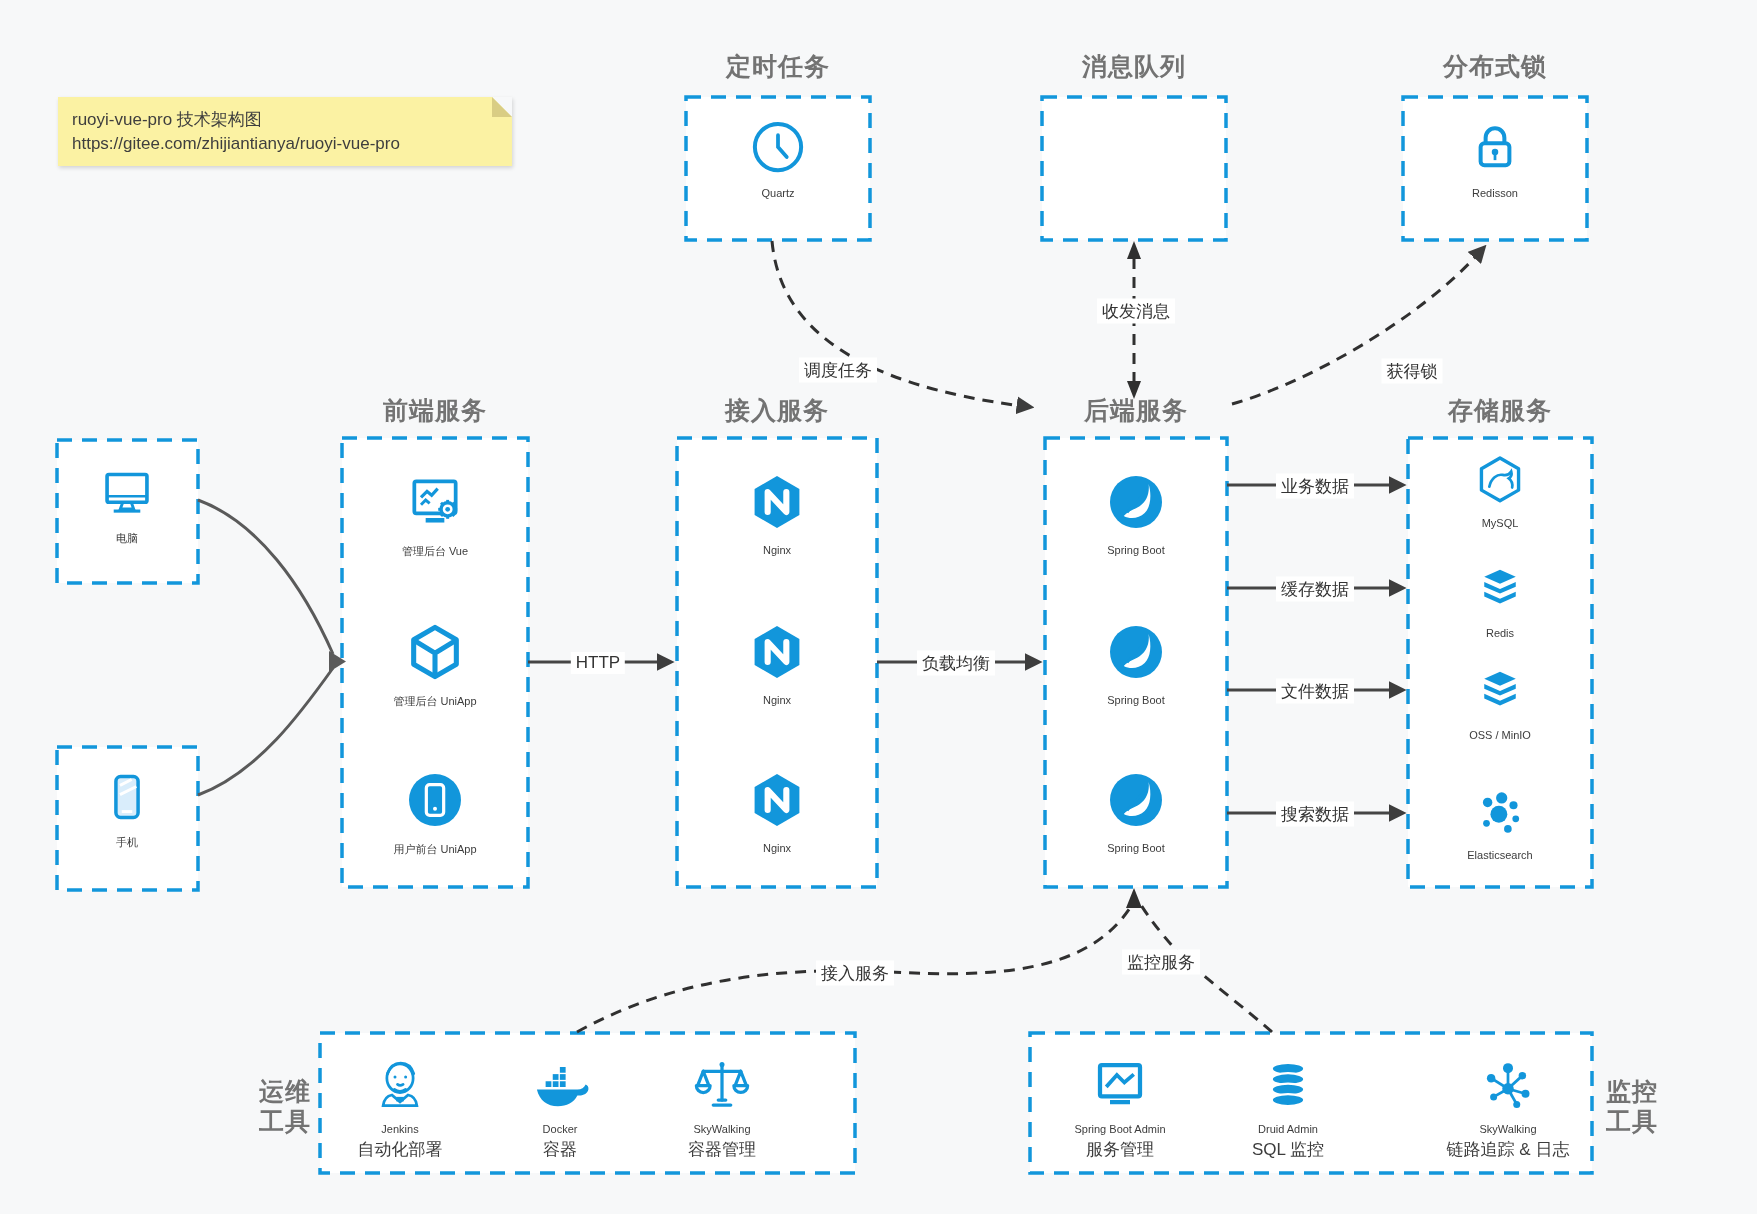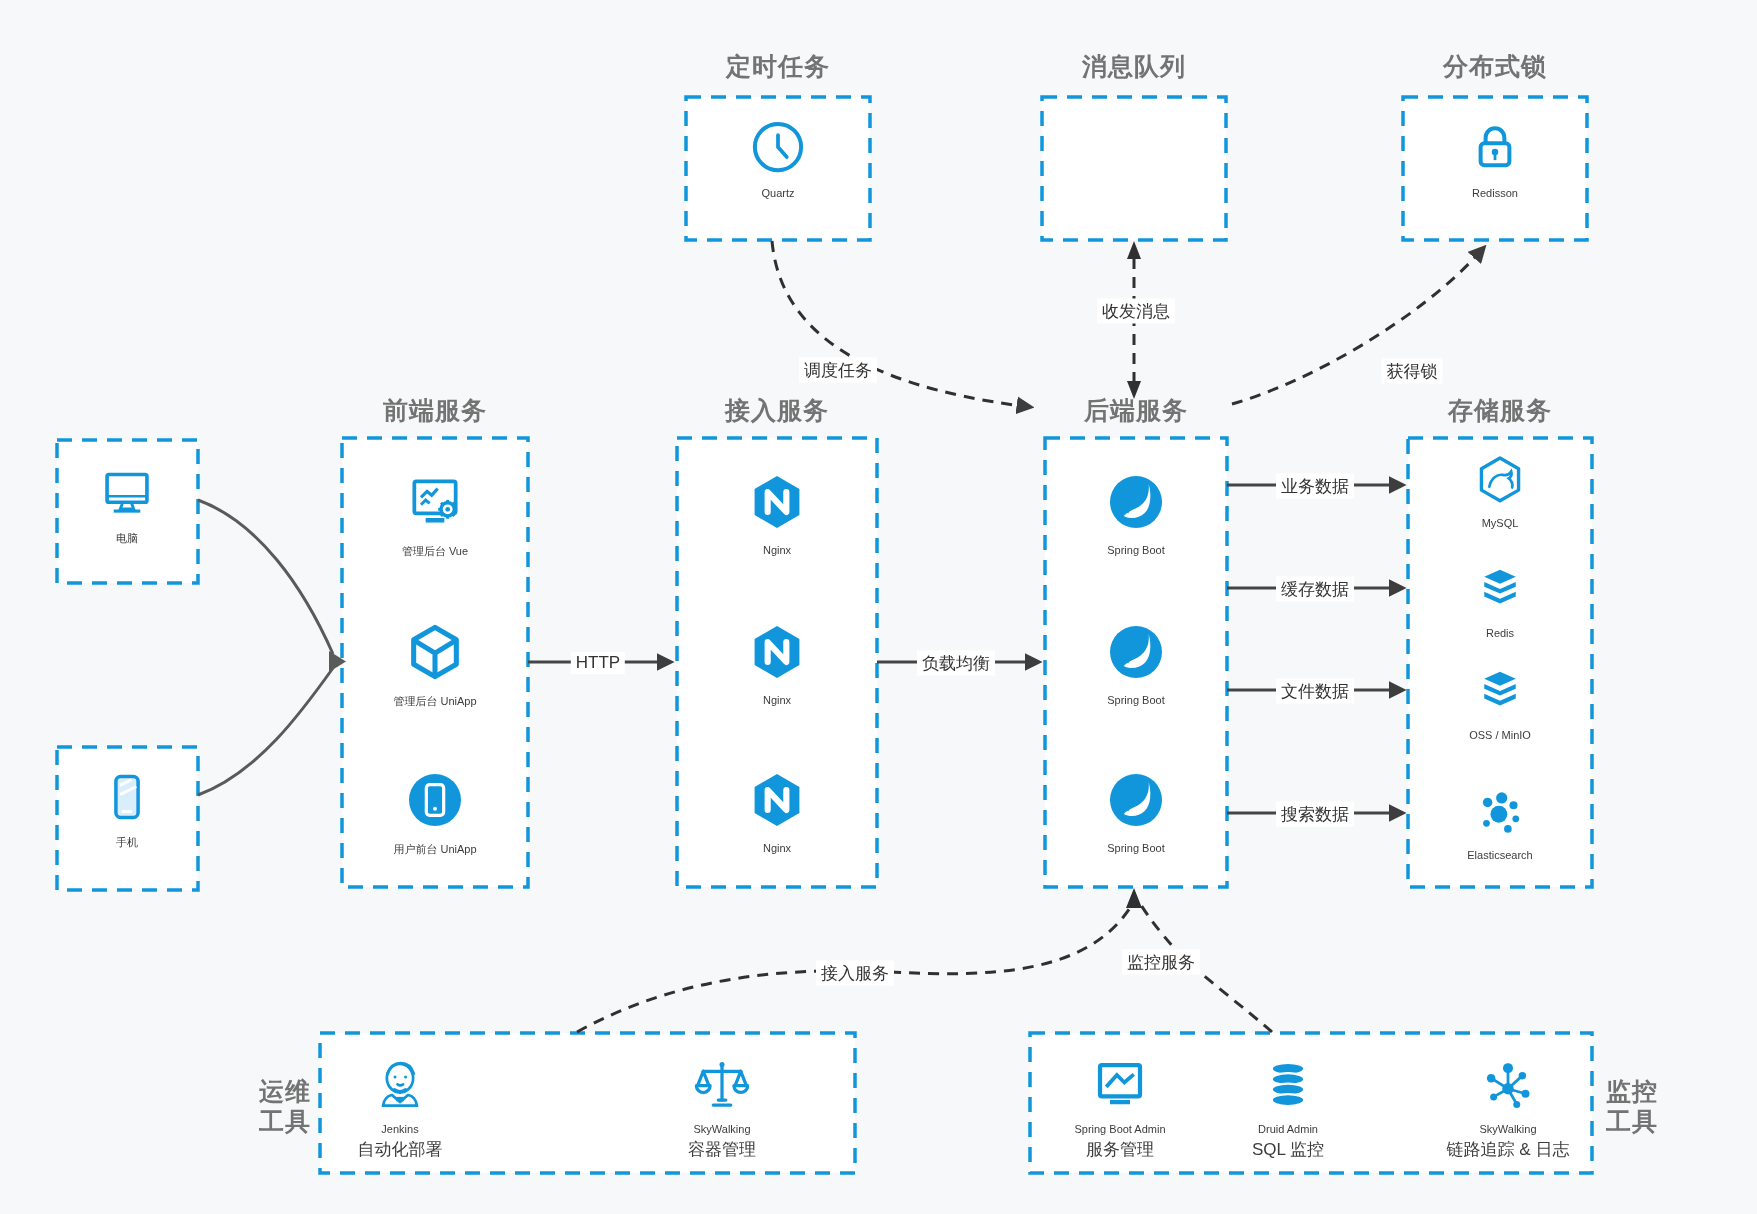--- a/index.html
+++ b/index.html
@@ -83,20 +83,24 @@
       <path d="M1232 404 C1310 382 1420 318 1478 254" marker-end="url(#ah)"></path>
       <path d="M577 1032 C680 975 790 967 890 972 C990 977 1085 975 1130 908"></path>
       <path d="M1272 1032 C1245 1008 1200 975 1176 950 C1158 930 1148 916 1141 905"></path>
     </g>
 
     <polygon points="1127,259 1141,259 1134,241" fill="#303030"></polygon>
     <polygon points="1127,381 1141,381 1134,399" fill="#303030"></polygon>
     <polygon points="1126,908 1142,908 1134,888" fill="#303030"></polygon>
   </svg>
 
+  <div class="note">
+    <p class="line">ruoyi-vue-pro 技术架构图</p>
+    <p class="line">https://gitee.com/zhijiantianya/ruoyi-vue-pro</p>
+  </div>
 
   <div class="red-title" style="left:778px;top:66px">定时任务</div>
   <div class="red-title" style="left:1134px;top:66px">消息队列</div>
   <div class="red-title" style="left:1495px;top:66px">分布式锁</div>
   <div class="red-title" style="left:435px;top:410px">前端服务</div>
   <div class="red-title" style="left:777px;top:410px">接入服务</div>
   <div class="red-title" style="left:1136px;top:410px">后端服务</div>
   <div class="red-title" style="left:1500px;top:410px">存储服务</div>
   <div class="red-title" style="left:285px;top:1091px">运维</div>
   <div class="red-title" style="left:285px;top:1121px">工具</div>
@@ -286,20 +290,36 @@
       <g fill="#1296db">
         <circle cx="20" cy="17.5" r="1.2"></circle>
         <circle cx="28.5" cy="17.5" r="1.2"></circle>
         <rect x="21" y="33.5" width="6" height="3.6"></rect>
       </g>
     </svg>
     <span class="lbl">Jenkins</span>
     <span class="sub">自动化部署</span>
   </div>
 
+  <div class="node ops" style="left:470px;top:1055px">
+    <svg width="60" height="60" viewBox="0 0 48 48">
+      <g fill="#1296db">
+        <rect x="12.5" y="21" width="4.6" height="4.6"></rect>
+          <rect x="18.2" y="21" width="4.6" height="4.6"></rect>
+        <rect x="23.9" y="21" width="4.6" height="4.6"></rect>
+          <rect x="18.2" y="15.3" width="4.6" height="4.6"></rect>
+        <rect x="23.9" y="15.3" width="4.6" height="4.6"></rect>
+          <rect x="23.9" y="9.6" width="4.6" height="4.6"></rect>
+        <path d="M5.5 27.5 h32.5 c3 0 5.5-1.5 6.5-4 c1.5 0.5 2.6 2 2.2 4 c-0.6 3-3.6 4.8-7.2 4.8 h-1.6 c-2.8 5.6-8.6 8.6-15.6 8.6 c-8.6 0-14.6-4.6-16.8-13.4 z"></path>
+      </g>
+      <circle cx="39" cy="25" r="1.1" fill="#ffffff"></circle>
+    </svg>
+    <span class="lbl">Docker</span>
+    <span class="sub">容器</span>
+  </div>
 
   <div class="node ops" style="left:632px;top:1055px">
     <svg width="60" height="60" viewBox="0 0 48 48">
       <g fill="none" stroke="#1296db" stroke-width="2.6" stroke-linecap="round" stroke-linejoin="round">
         <line x1="24" y1="9" x2="24" y2="36"></line>
         <line x1="9" y1="13" x2="39" y2="13"></line>
         <path d="M9 13 L4.5 24.5 M9 13 L13.5 24.5 M3.5 24.5 a5.5 5.5 0 0 0 11 0 z"></path>
         <path d="M39 13 L34.5 24.5 M39 13 L43.5 24.5 M33.5 24.5 a5.5 5.5 0 0 0 11 0 z"></path>
         <path d="M17 40 h14 M21 36 h6"></path>
       </g>

